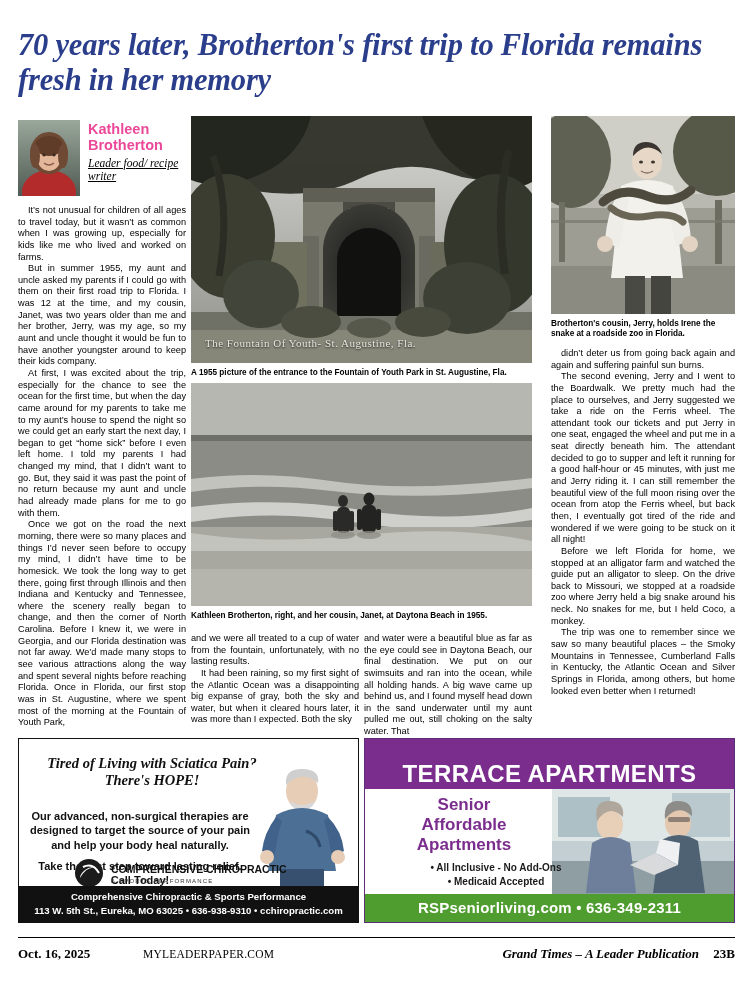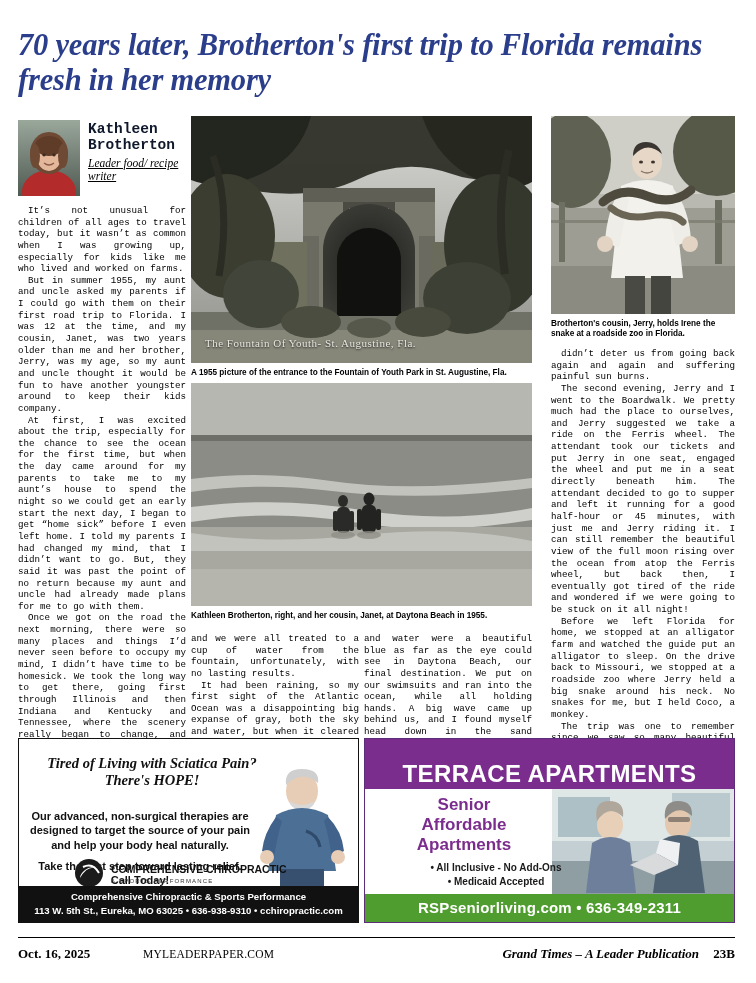--- a/index.html
+++ b/index.html
@@ -56,40 +56,40 @@
     background: #cfcfcf;
   }
   .byline-photo svg { display: block; }
   .byline-text {
     position: absolute;
     left: 70px;
     top: 4px;
     width: 100px;
   }
   .byline-name {
-    font-family: Liberation Mono, monospace;
+    font-family: Liberation Sans, sans-serif;
     font-weight: bold;
     font-size: 14.5px;
     line-height: 1.08;
-    color: #0f172a;
+    color: #ec4899;
   }
   .byline-role {
     font-family: "Liberation Serif", serif;
     font-style: italic;
     font-size: 11.5px;
     line-height: 1.12;
     margin-top: 4px;
     color: #000;
     text-decoration: underline;
   }
 
   
   .col {
     position: absolute;
-    font-family: Liberation Mono, monospace;
+    font-family: Liberation Sans, sans-serif;
     font-size: 9.2px;
     line-height: 1.265;
     text-align: justify;
     color: #000;
     -webkit-hyphens: auto;
     hyphens: auto;
   }
   .col p {
     margin: 0;
     text-indent: 10px;

